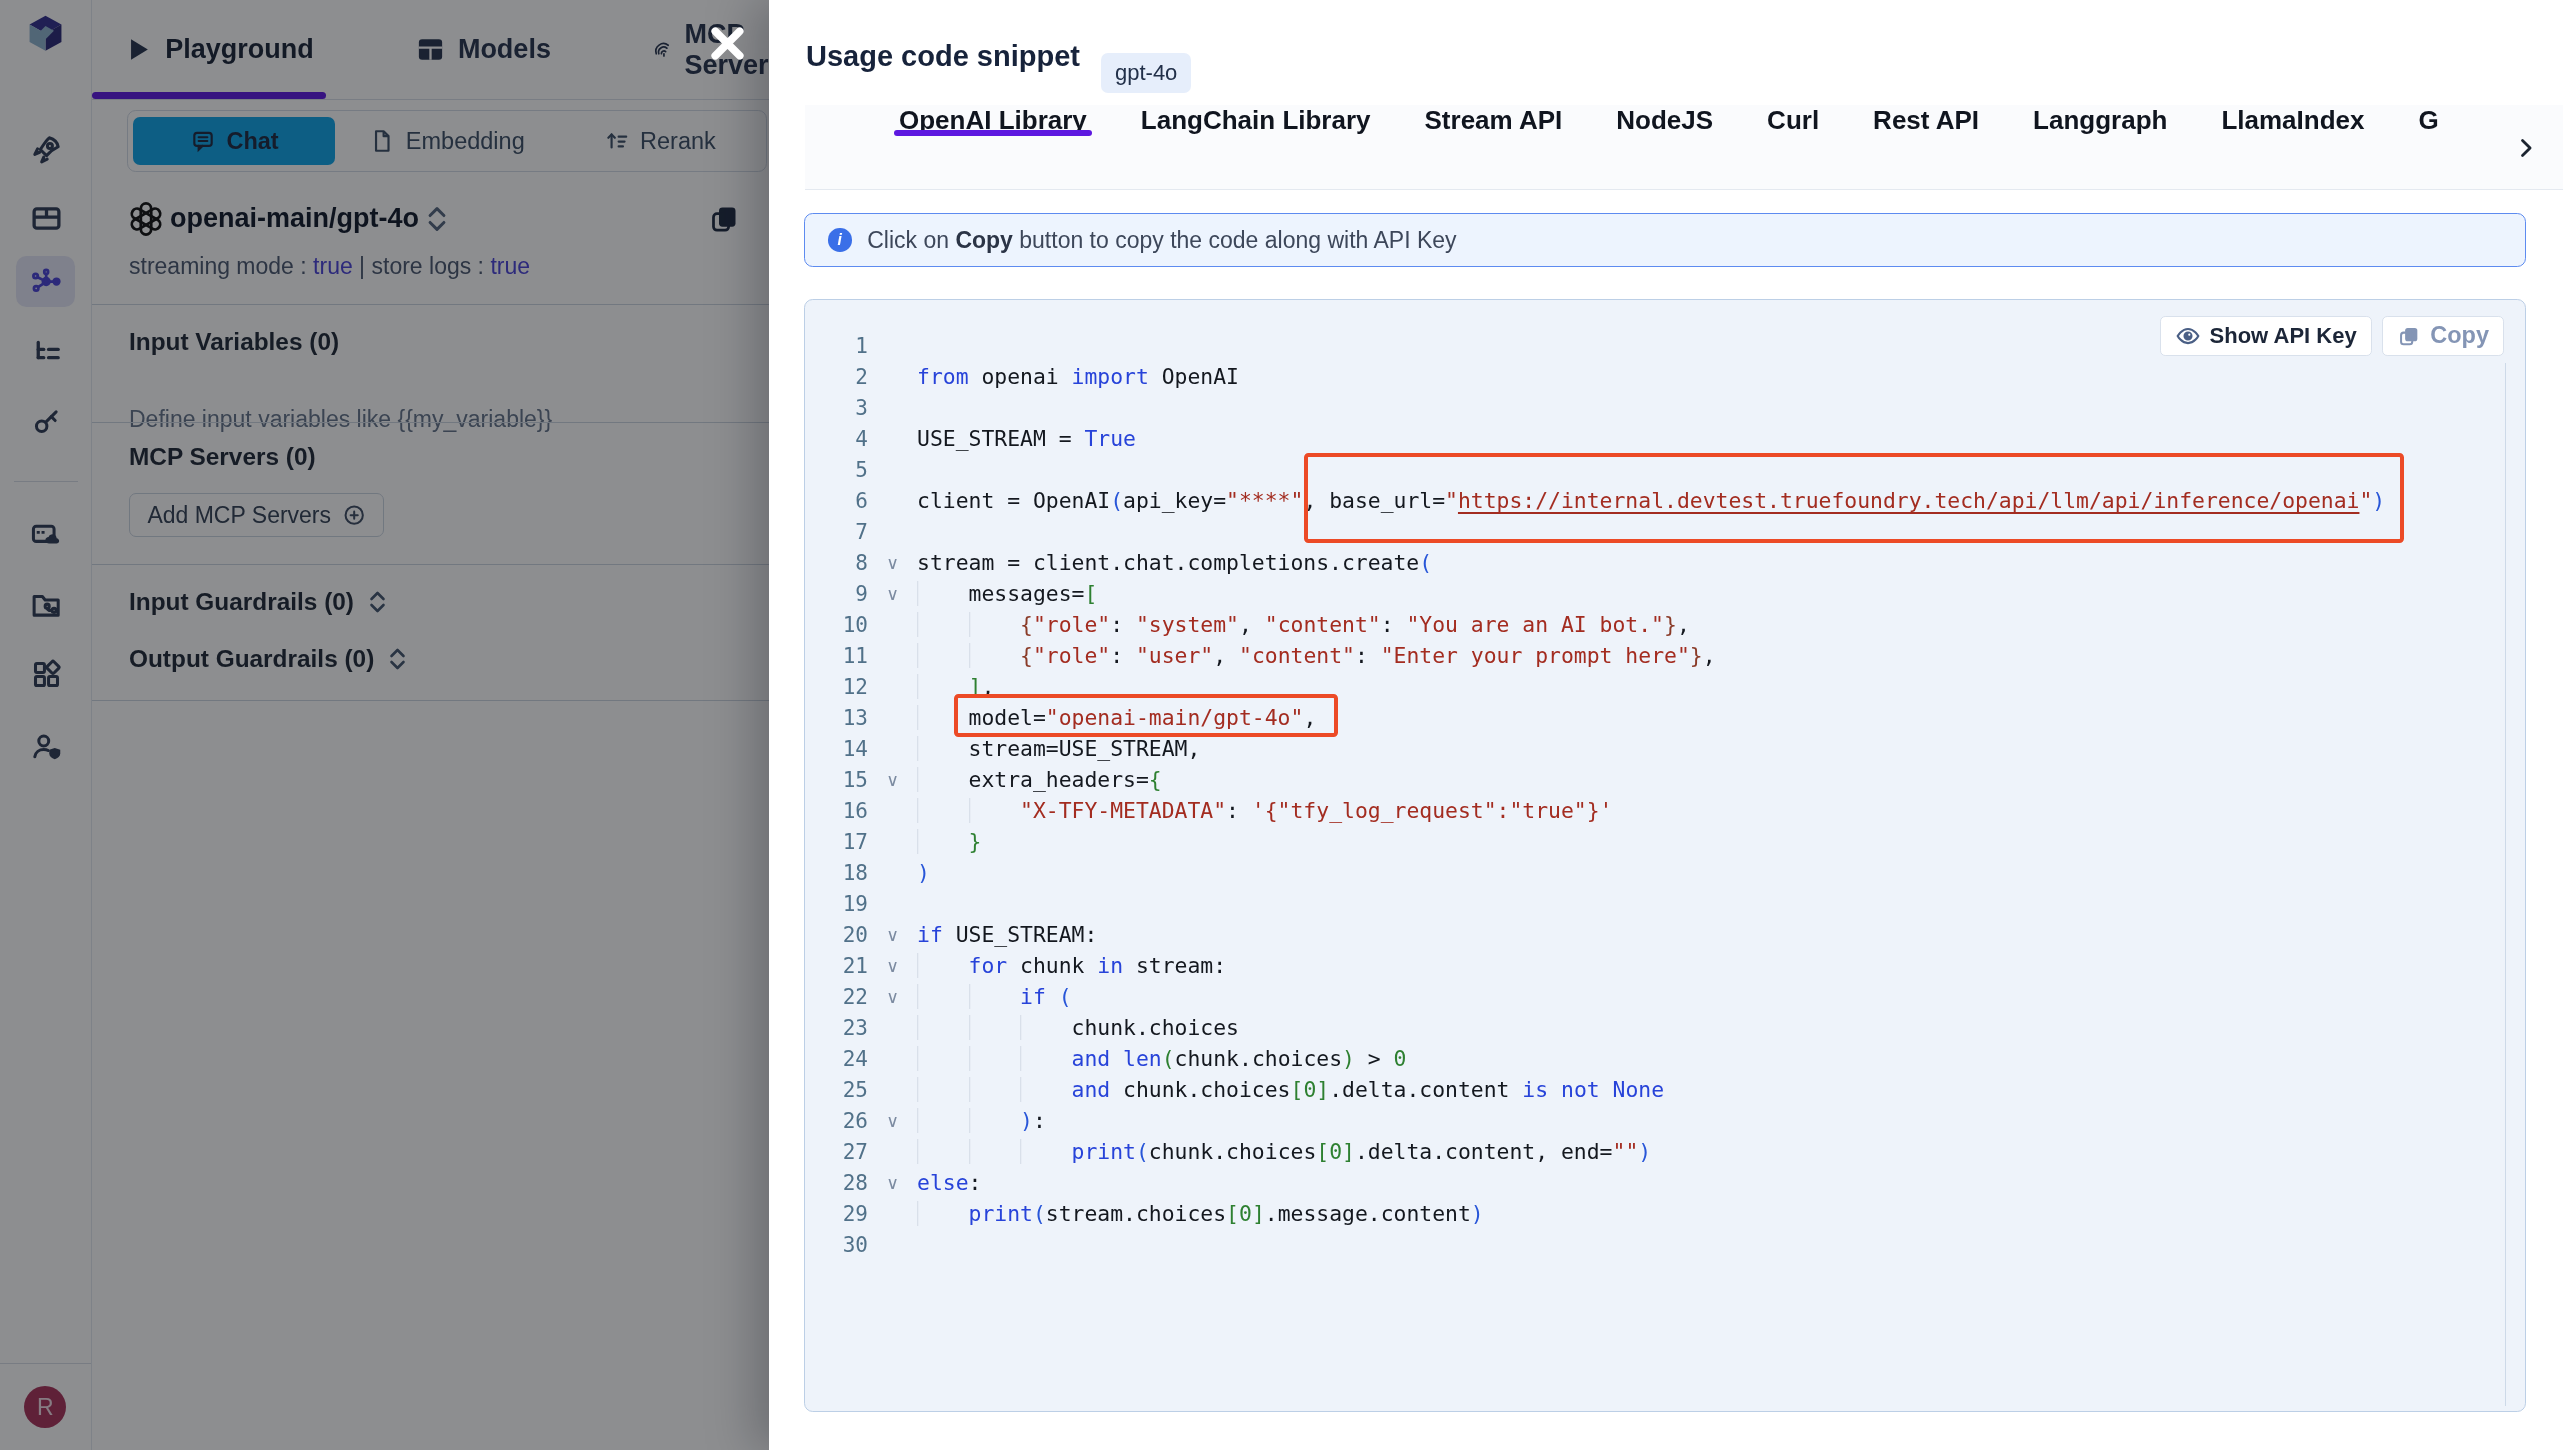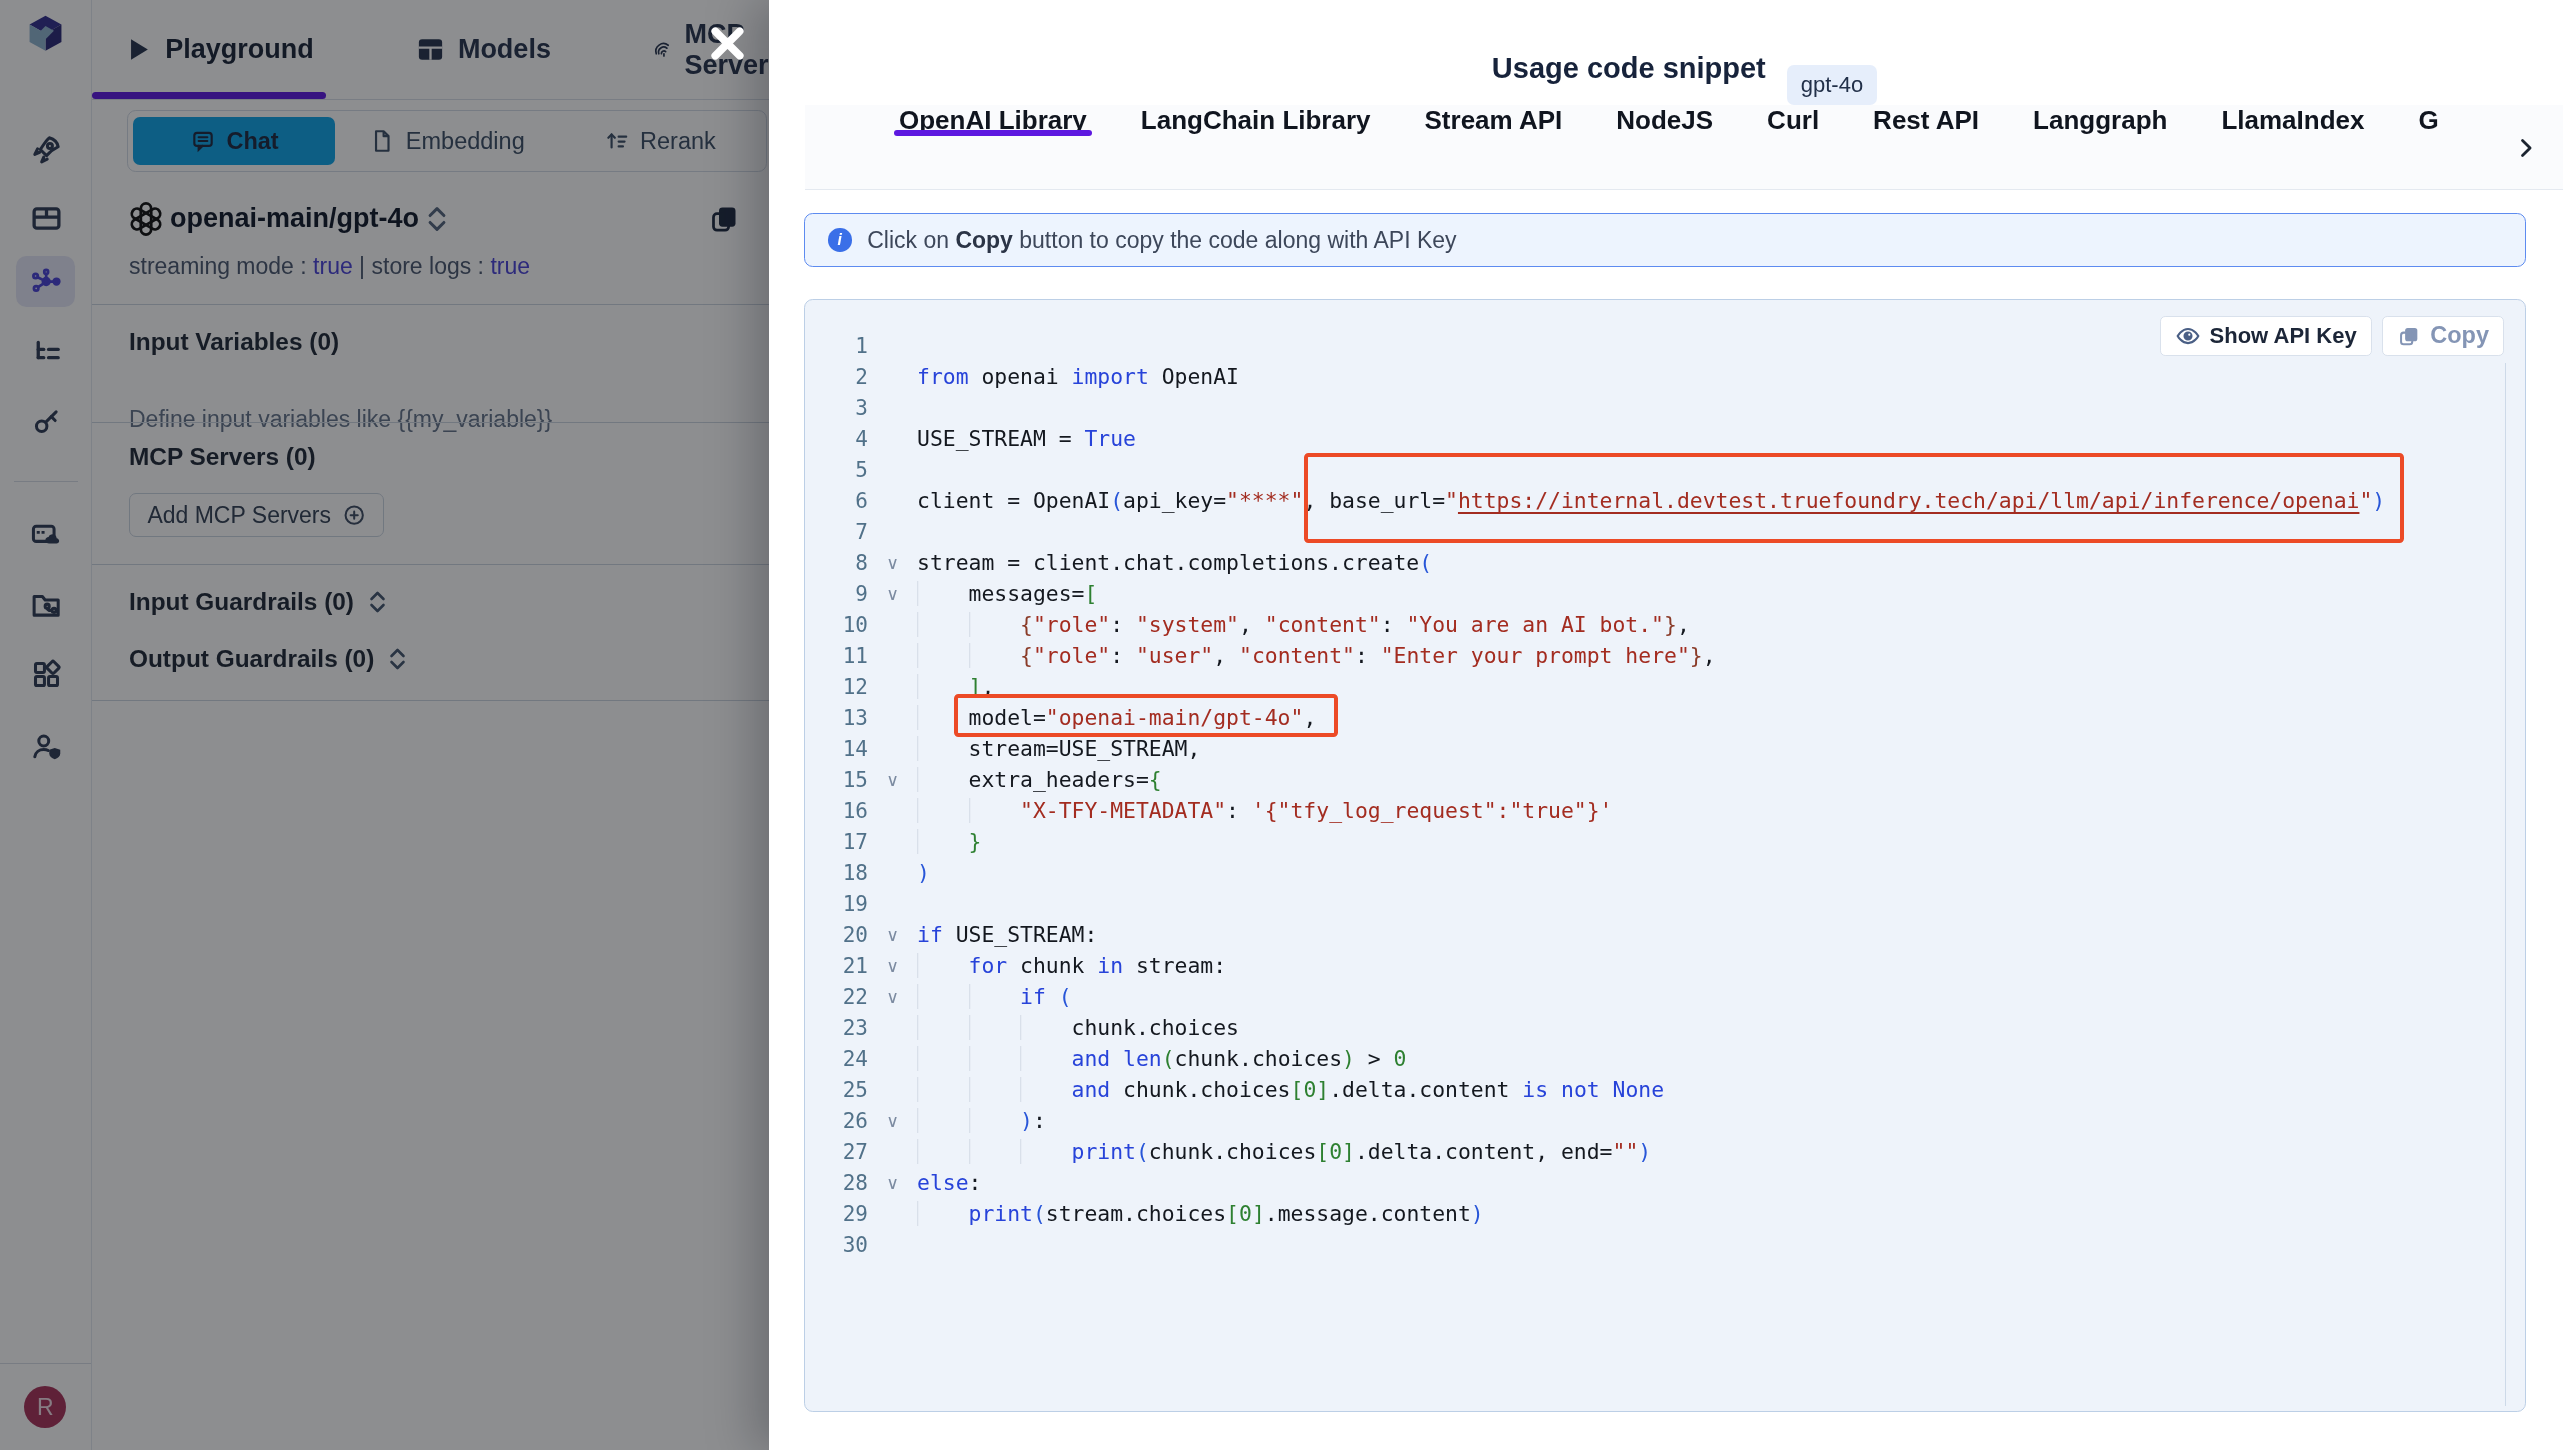--- a/index.html
+++ b/index.html
@@ -52,22 +52,22 @@
     font-size:24.4px; font-weight:600; color:#1f2937; }
 
   
   .overlay { position:absolute; left:0; top:0; width:769px; height:1451px;
     background:rgba(12,14,20,0.47); z-index:5; }
   .close-x { position:absolute; left:703px; top:19px; width:49px; height:49px; z-index:6; cursor:pointer; }
 
   
   .modal { position:absolute; left:769px; top:0; width:1794px; height:1451px; background:#ffffff;
     z-index:4; box-shadow:-15.7px 0 44px rgba(10,15,30,0.25); }
-  .m-header { position:absolute; left:0; top:16px; width:1794px; height:105px;
-    display:flex; align-items:center; padding-left:37px;justify-content:center; }
+  .m-header { position:absolute; left:0; top:4px; width:1794px; height:105px;
+    display:flex; align-items:center; padding-left:37px; }
   .m-title { font-size:29px; font-weight:700; color:#17233b; }
   .m-badge { margin-left:21px; background:#e6eefb; border-radius:7px; padding:7px 14px;
     font-size:22px; color:#223049;margin-top:32px; }
   .m-tabbar { position:absolute; left:0; top:105px; width:1794px; height:85px; background:#fafbfd;
     border-bottom:0.9px solid #e4e9f0; display:flex; align-items:flex-start; padding-left:94px; gap:54px;margin-left:36px; }
   .mtab { position:relative; display:flex; align-items:center; font-size:26px; font-weight:600;
     color:#10151f; white-space:nowrap; }
   .mtab.active::after { content:""; position:absolute; left:-5.2px; right:-5.2px; bottom:0; height:6.1px;
     background:#5d18e0; border-radius:3.5px; }
   .mtab-more { position:absolute; right:23px; top:105px; height:85px; display:flex; align-items:center; }

